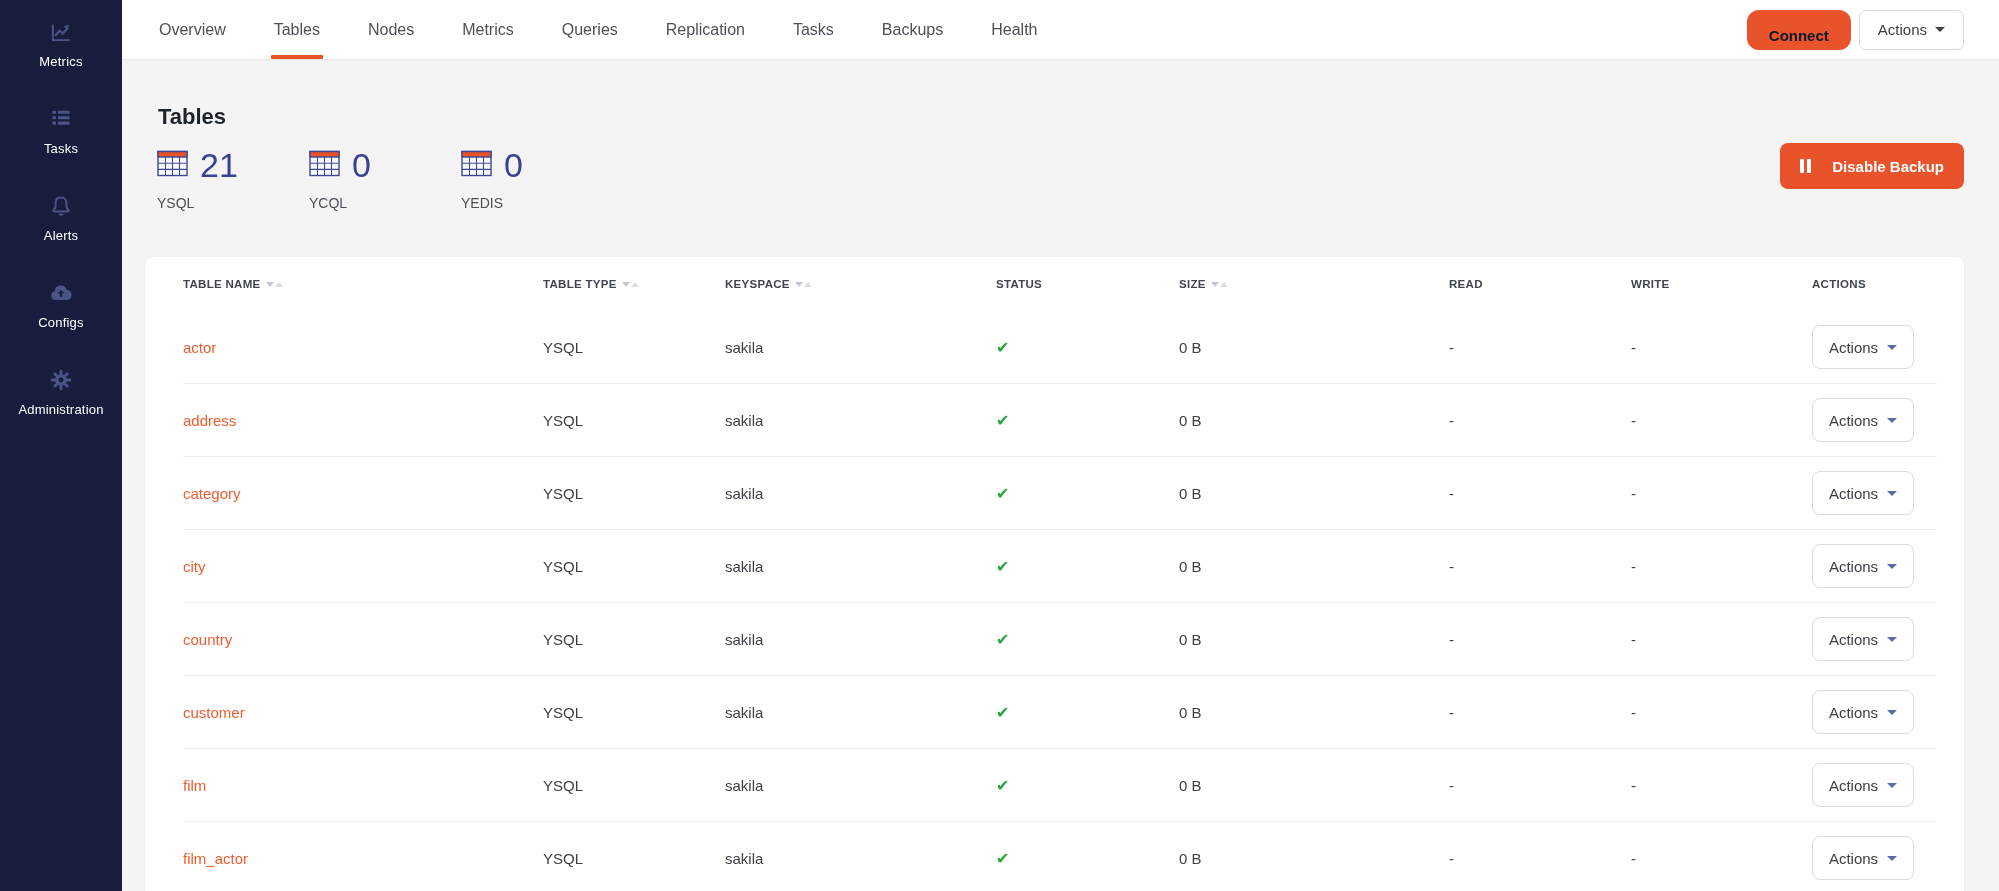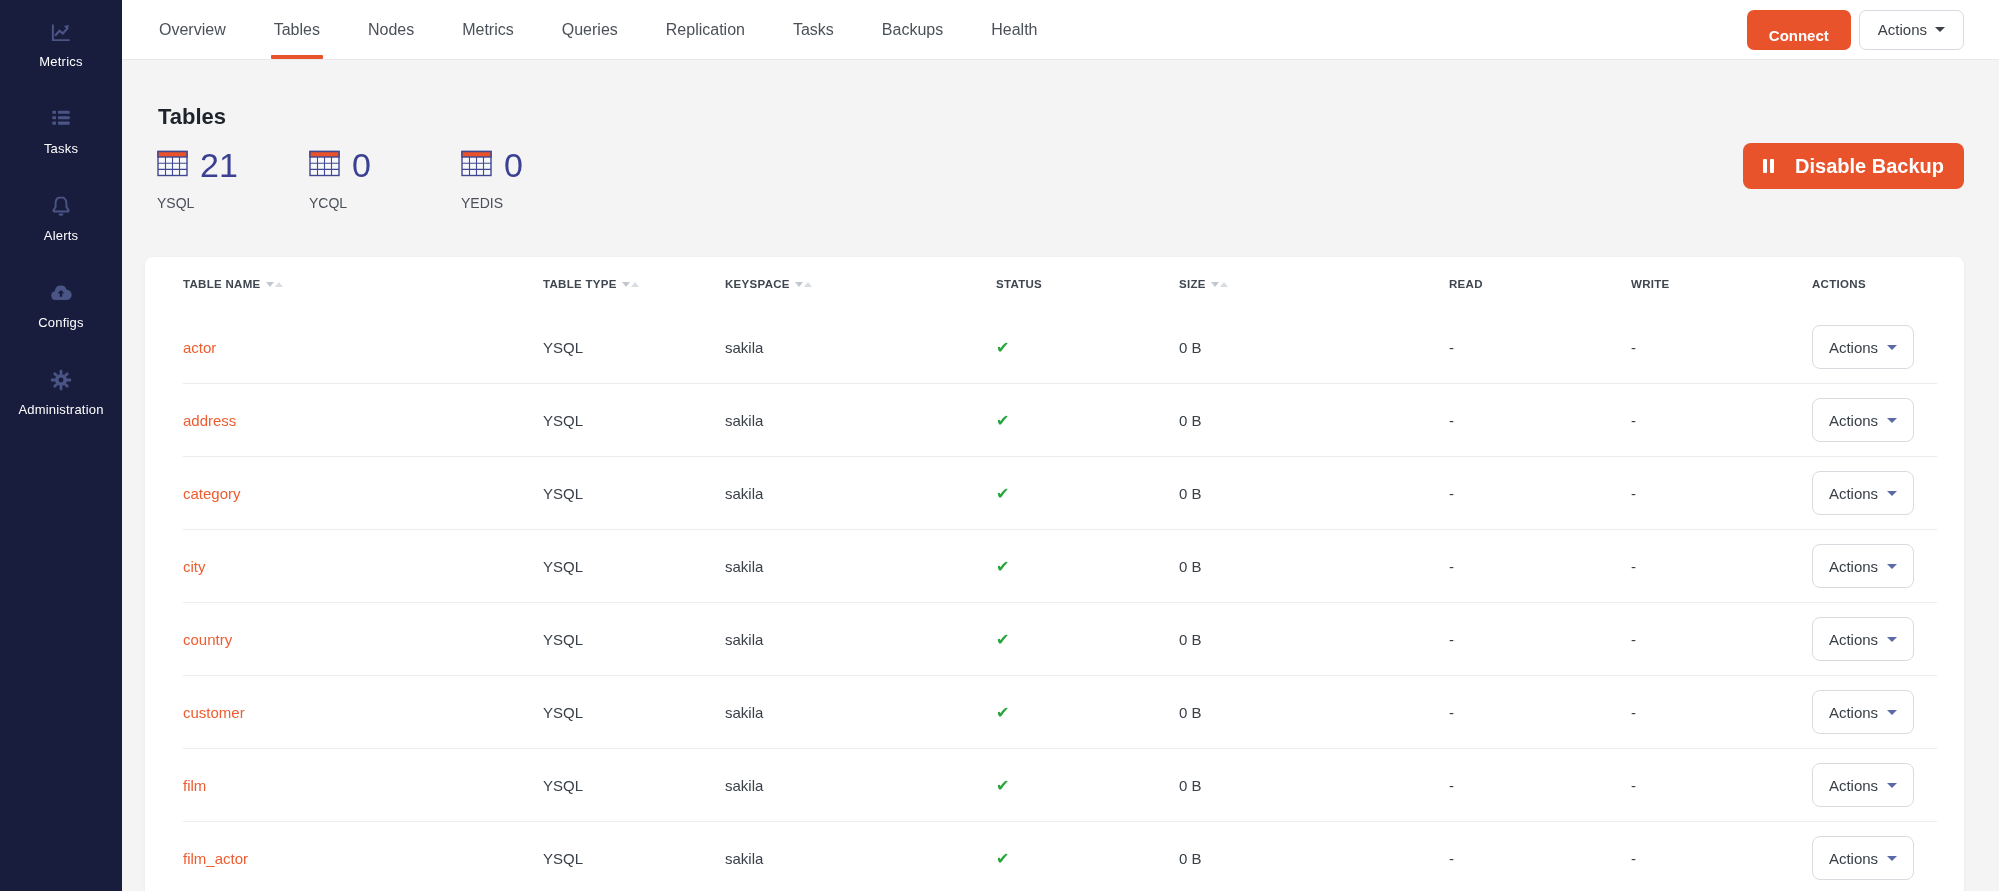--- a/index.html
+++ b/index.html
@@ -15,35 +15,35 @@
   .side-item .label { color:#ffffff; font-size:13px; letter-spacing:.2px; }
   .side-icon { width:26px; height:26px; display:block; }
 
   
   .main { flex:1; display:flex; flex-direction:column; }
   .topnav { height:60px; min-height:60px; background:#ffffff; border-bottom:1px solid #e9e9ec; display:flex; align-items:stretch; }
   .tabs { display:flex; margin-left:37px;text-align:right; }
   .tab { display:flex; align-items:center; margin-right:48px; font-size:16px; color:#4b5158; cursor:pointer; position:relative; white-space:nowrap; }
   .tab.active::after { content:''; position:absolute; left:-3px; right:-3px; bottom:0; height:4px; background:#e8532c; border-radius:1px; }
   .topnav-buttons { margin-left:auto; margin-right:35px; display:flex; align-items:center; gap:8px; }
-  .btn-connect { height:40px; padding:17px 22px; background:#e8532c; color:#ffffff; font-size:15px; font-weight:700; border:none; border-radius:7px; cursor:pointer; }
+  .btn-connect { height:40px; padding:17px 22px; background:#e8532c; color:#0f172a; font-size:15px; font-weight:700; border:none; border-radius:12px; cursor:pointer; }
   .btn-actions-top { height:40px; padding:0 18px; background:#fff; color:#3a3f46; font-size:15px; border:1px solid #d7dae0; border-radius:7px; cursor:pointer; display:flex; align-items:center; gap:8px; }
   .caret-dark { width:0; height:0; border-left:5px solid transparent; border-right:5px solid transparent; border-top:5px solid #3c4148; display:inline-block; }
   .caret-blue { width:0; height:0; border-left:5px solid transparent; border-right:5px solid transparent; border-top:5px solid #5b69a8; display:inline-block; }
 
   
   .content { flex:1; background:#f4f4f5; padding:0 35px 0 23px; overflow:hidden; }
   .page-title { margin:44px 0 0 13px; font-size:22px; font-weight:700; color:#1e242b; }
   .stats-bar { display:flex; align-items:flex-start; justify-content:space-between; margin-top:18px; }
   .stats-row { display:flex; margin-left:12px;align-items:flex-end; }
   .stat { width:152px; }
   .stat-top { display:flex; align-items:center; gap:12px; }
   .stat-count { font-size:34px; font-weight:500; color:#3b4192; line-height:1; }
   .stat-label { margin-top:13px; font-size:14px; color:#4a4f57; }
-  .btn-disable-backup { height:46px; padding:0 20px; background:#e8532c; color:#fff; font-size:20px; font-weight:700; border:none; border-radius:8px; cursor:pointer; display:flex; align-items:center; gap:21px; margin-top:-5px; }
+  .btn-disable-backup { height:46px; padding:0 20px; background:#e8532c; color:#fff; font-size:15px; font-weight:700; border:none; border-radius:8px; cursor:pointer; display:flex; align-items:center; gap:21px; margin-top:-5px; }
   .pause-icon { display:inline-flex; gap:3px; }
   .pause-icon i { display:block; width:4px; height:14px; background:#fff; border-radius:1px; }
 
   
   .card { margin-top:46px; background:#fff; border-radius:8px 8px 0 0; box-shadow:0 1px 3px rgba(20,24,40,.06); min-height:650px; }
   .tgrid { display:grid; grid-template-columns:353px 175px 264px 176px 263px 175px 174px 1fr; align-items:center; margin:0 27px 0 38px;gap:7px; }
   .thead { height:54px; }
   .th { font-size:11.5px; font-weight:700; letter-spacing:.3px; color:#3f4650; text-transform:uppercase; display:flex; align-items:center; gap:5px; cursor:default; }
   .th.sortable { cursor:pointer; }
   .sort-carets { display:inline-flex; gap:1px; align-items:center; }

